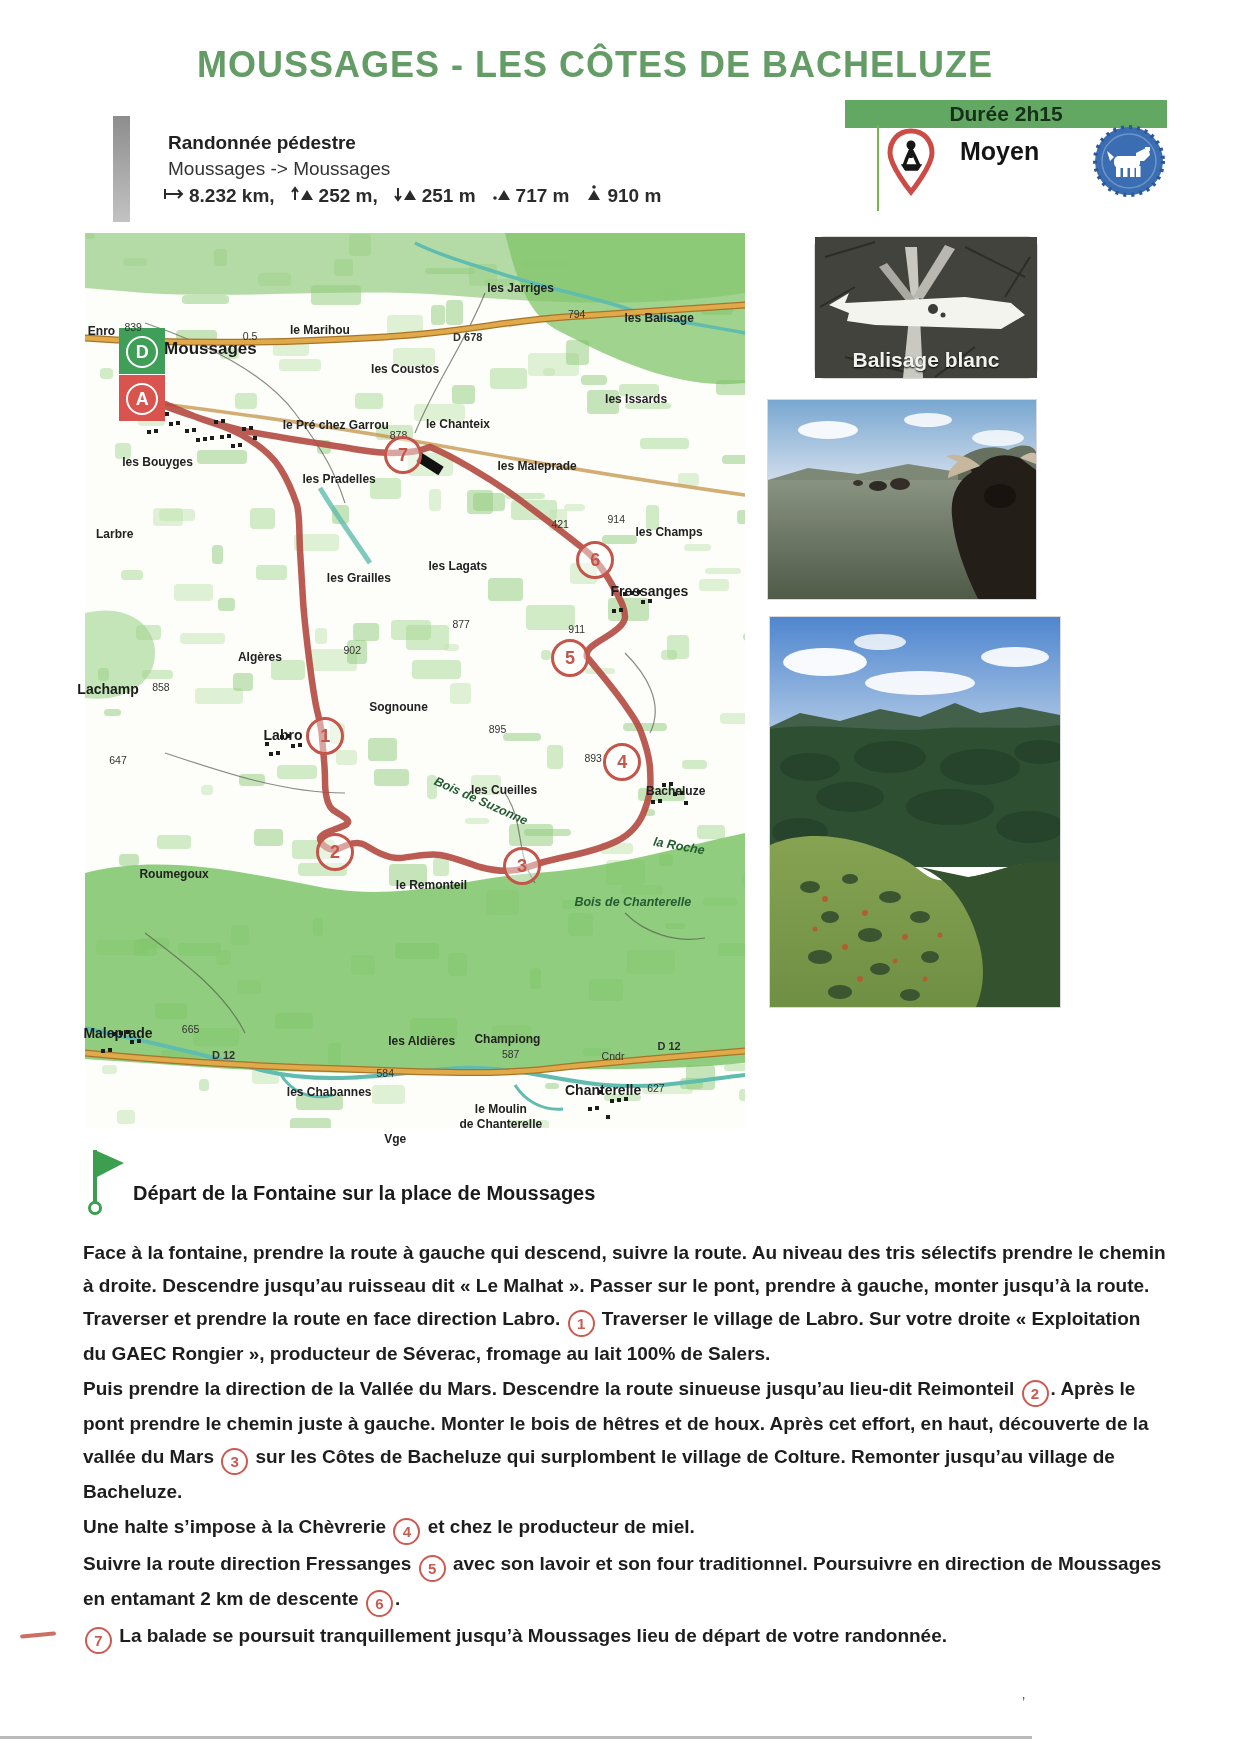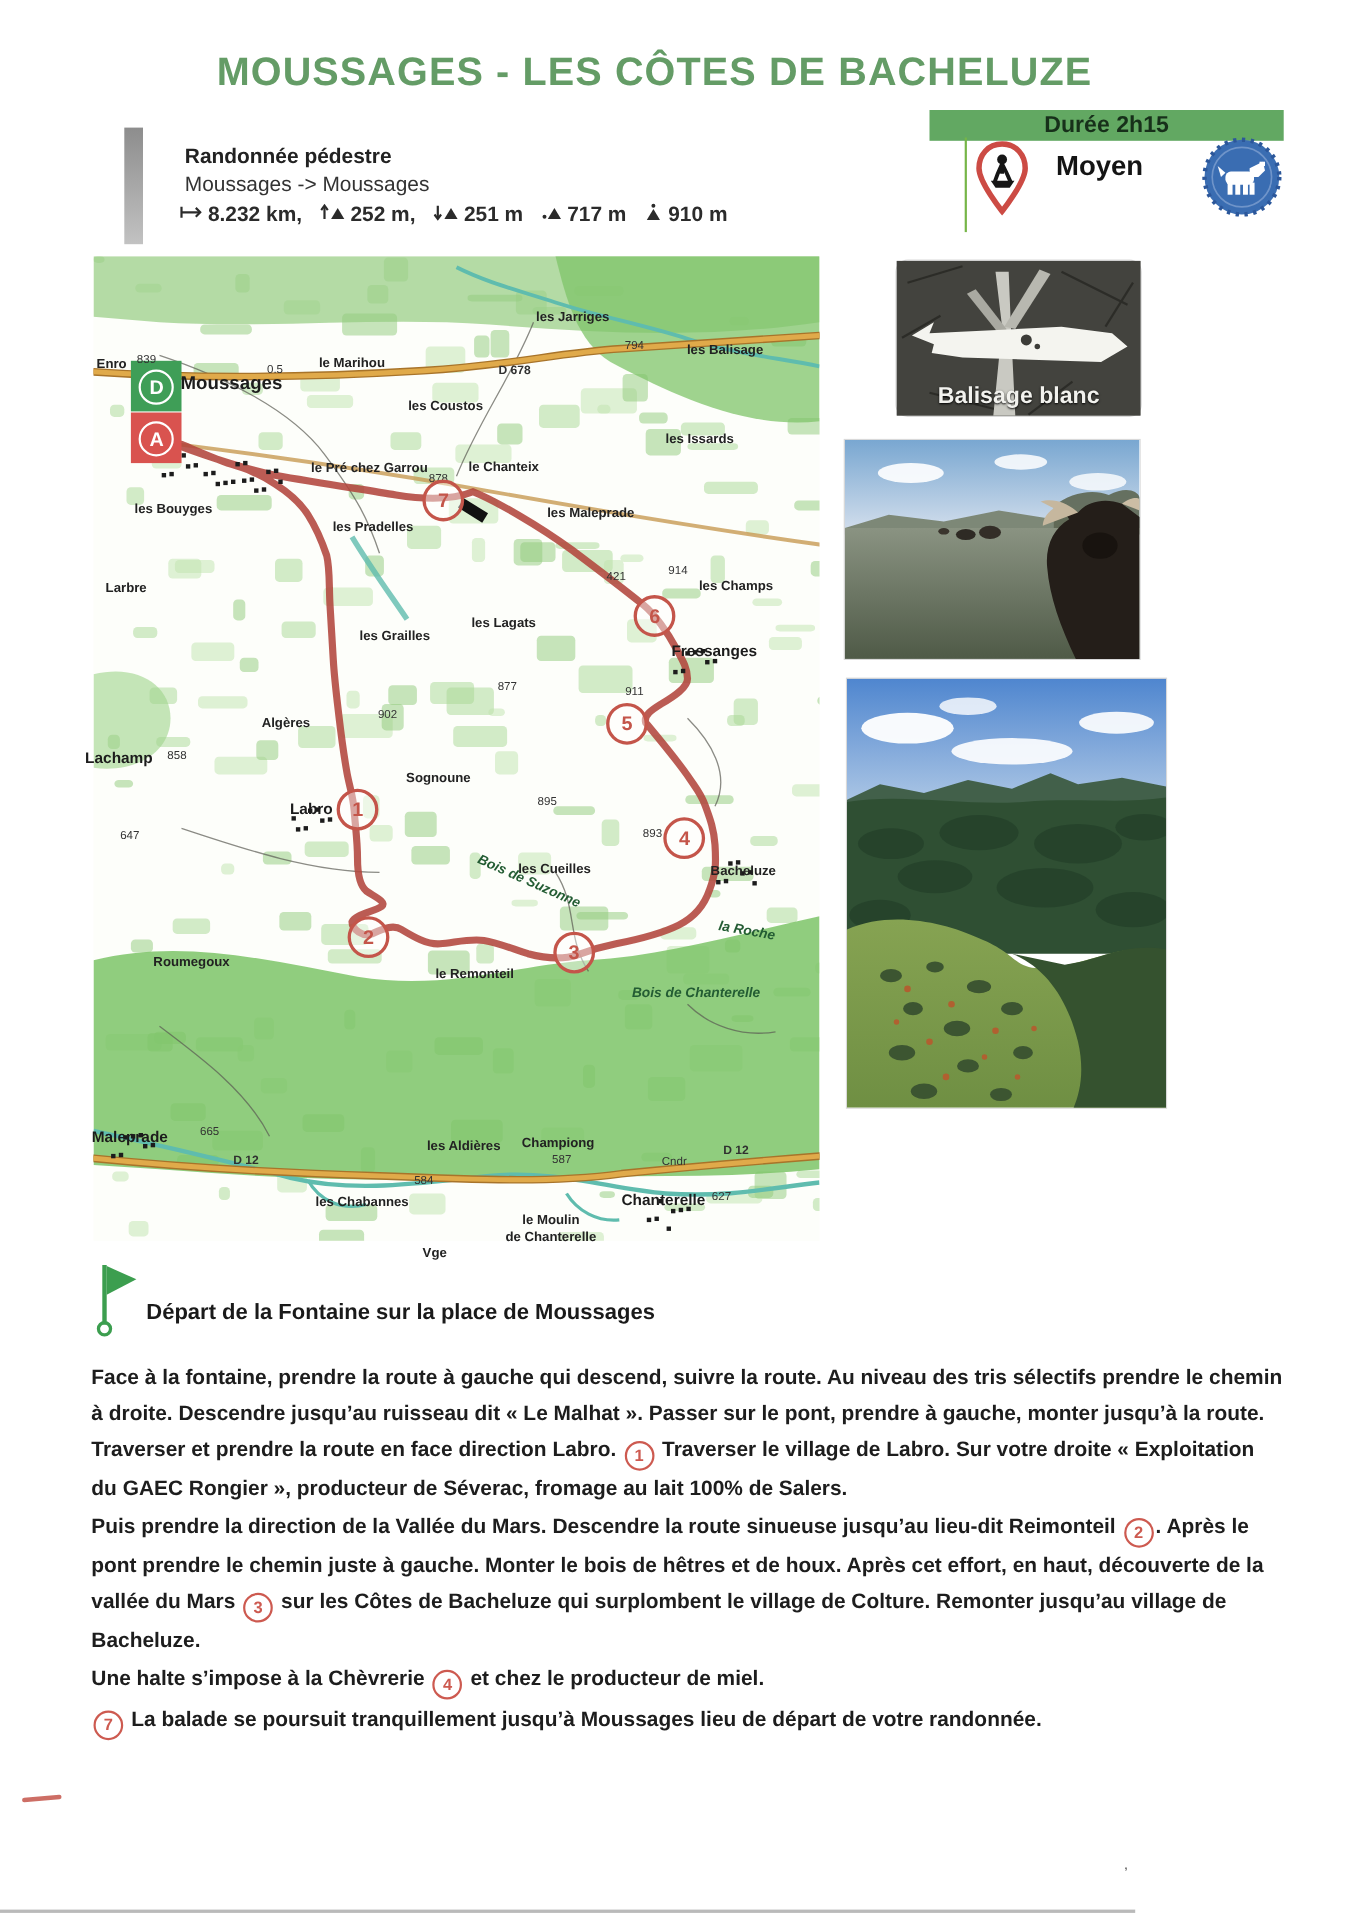--- a/index.html
+++ b/index.html
@@ -590,19 +590,20 @@
       <line x1="9" y1="4" x2="9" y2="58" stroke="#3c9e4f" stroke-width="4"></line>
       <circle cx="9" cy="62" r="5.5" fill="none" stroke="#3c9e4f" stroke-width="3"></circle>
       <path d="M11,5 L38,17 L11,31 Z" fill="#3c9e4f"></path>
     </svg>
   </div>
   <div class="abs" id="desc-heading">Départ de la Fontaine sur la place de Moussages</div>
   <div class="abs" id="desc">
       <p>Face à la fontaine, prendre la route à gauche qui descend, suivre la route. Au niveau des tris sélectifs prendre le chemin à droite. Descendre jusqu’au ruisseau dit « Le Malhat ». Passer sur le pont, prendre à gauche, monter jusqu’à la route. Traverser et prendre la route en face direction Labro. <span class="cn">1</span> Traverser le village de Labro. Sur votre droite « Exploitation du GAEC Rongier », producteur de Séverac, fromage au lait 100% de Salers.</p>
       <p>Puis prendre la direction de la Vallée du Mars. Descendre la route sinueuse jusqu’au lieu-dit  Reimonteil <span class="cn">2</span>. Après le pont prendre le chemin juste à gauche.  Monter le bois de hêtres et de houx. Après cet effort, en haut, découverte de la vallée du Mars <span class="cn">3</span> sur les Côtes de Bacheluze qui surplombent le village de Colture. Remonter jusqu’au village de Bacheluze.</p>
       <p>Une halte s’impose à la Chèvrerie <span class="cn">4</span>  et chez le producteur de miel.</p>
+      <p>Suivre la route direction Fressanges <span class="cn">5</span> avec son lavoir et son four traditionnel. Poursuivre en direction de Moussages en entamant 2 km de descente <span class="cn">6</span>.</p>
       <p><span class="cn">7</span>  La balade se poursuit tranquillement jusqu’à Moussages lieu de départ de votre randonnée.</p>
     </div>
 
   <div class="abs" id="red-mark"></div>
   <div class="abs" id="tiny-mark">’</div>
   <div class="abs" id="bottom-line"></div>
 </div>
 
 </body></html>

